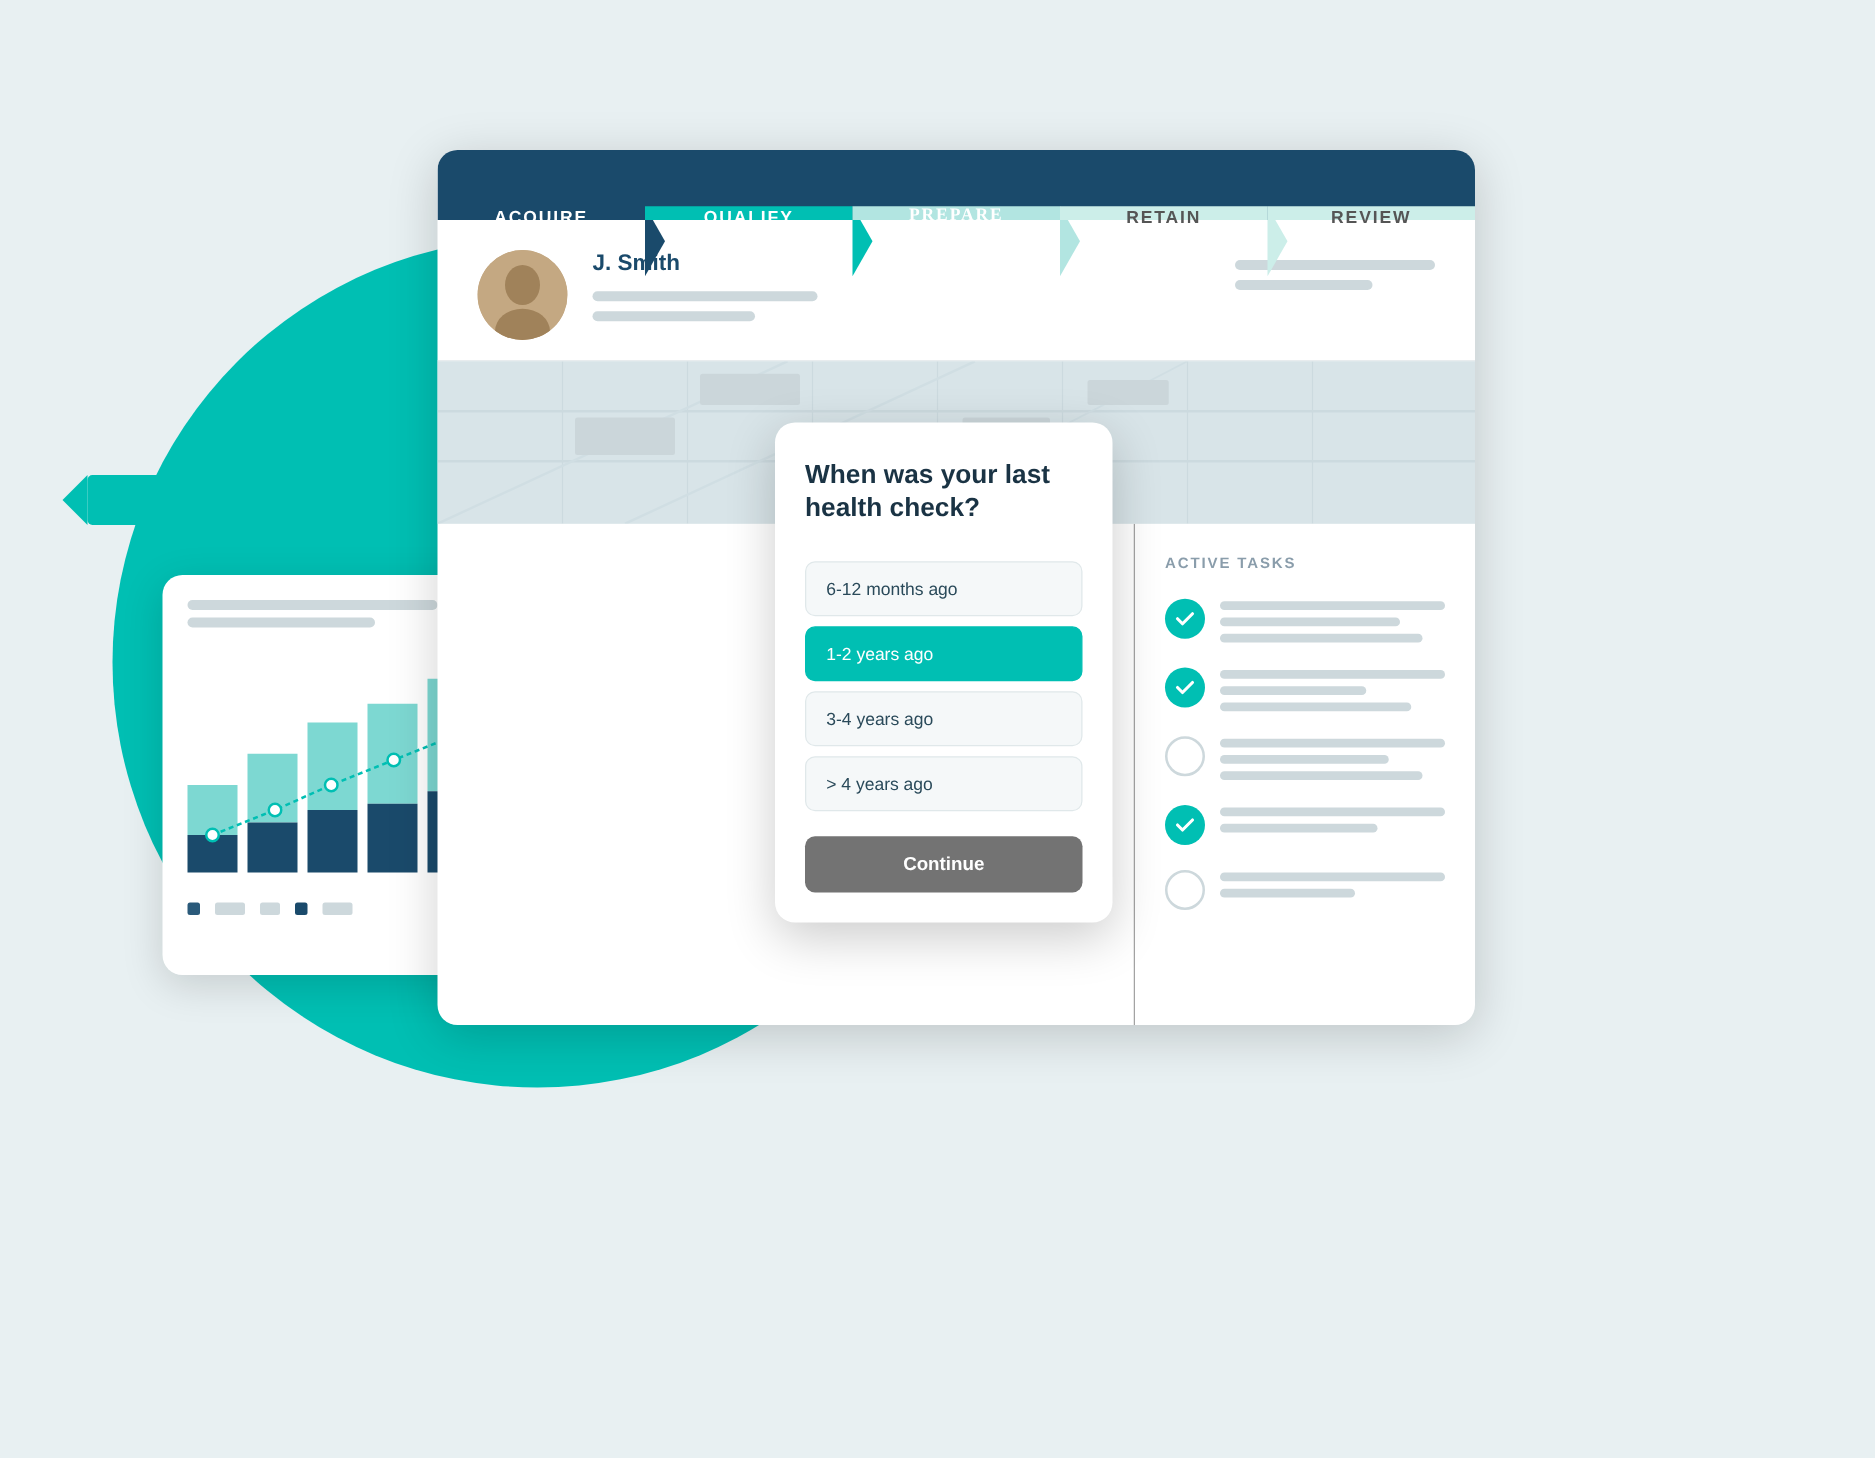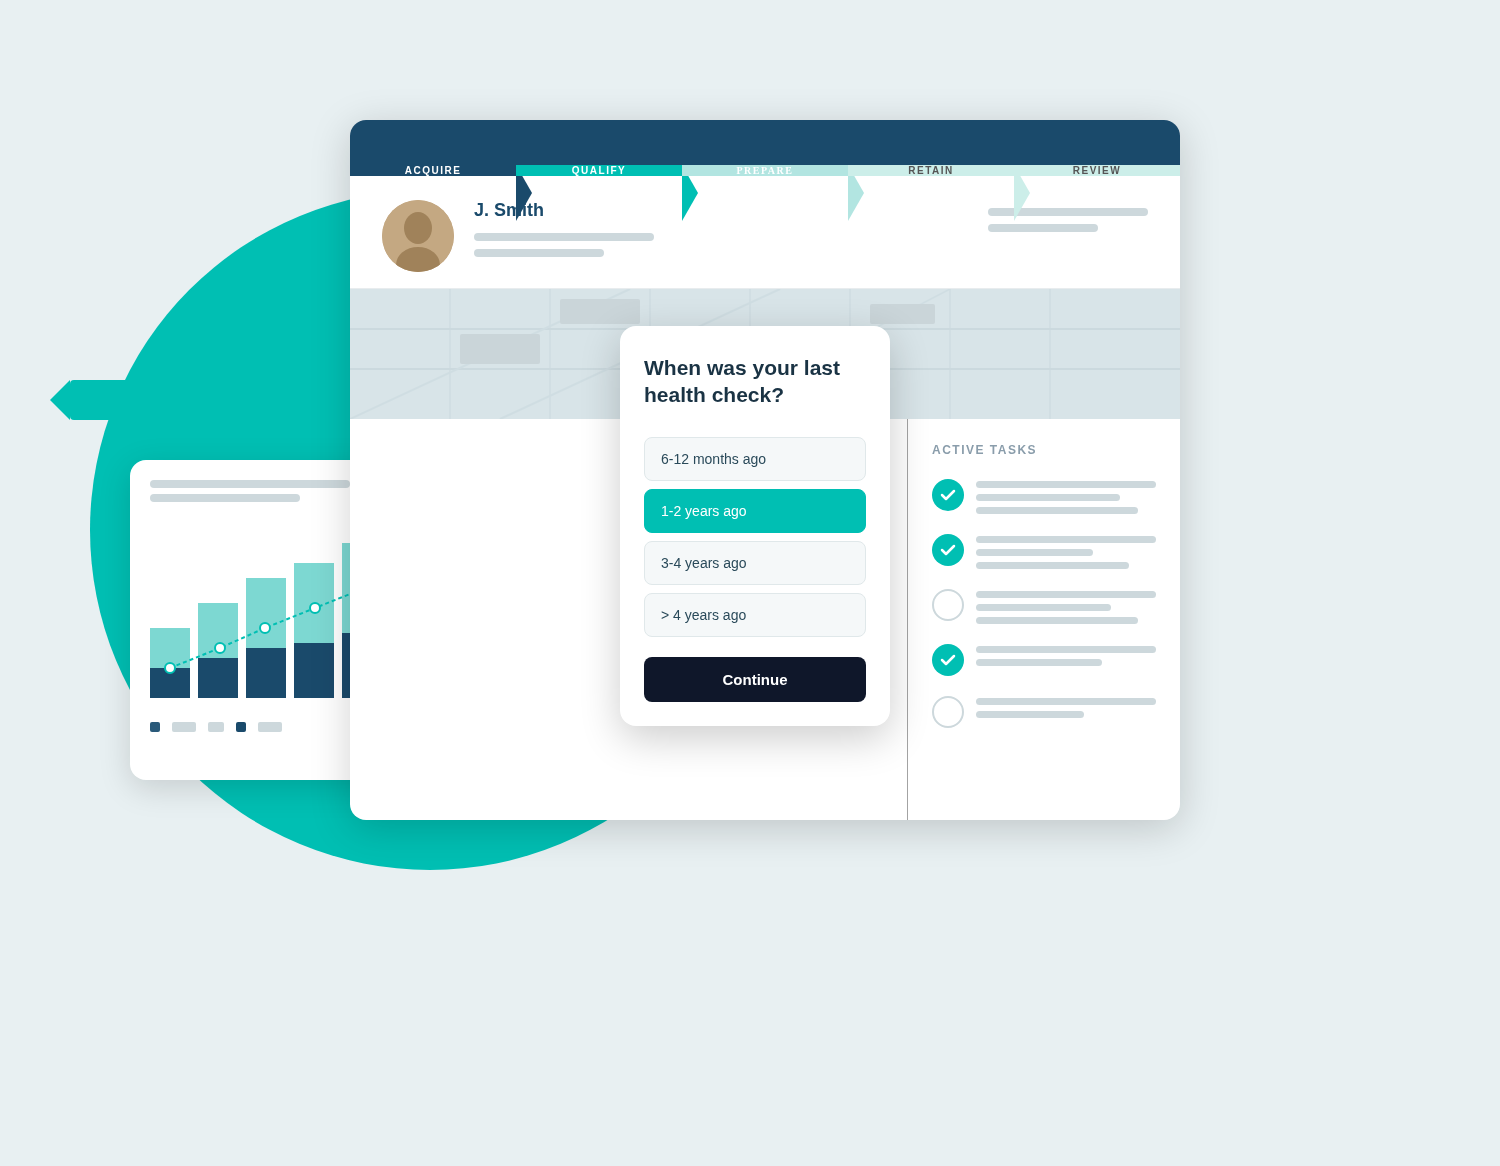--- a/index.html
+++ b/index.html
@@ -130,24 +130,24 @@
     
     .progress-nav {
       display: flex;
       height: 56px;
       background: #1a4a6b;
     }
 
     .nav-step {
       flex: 1;
       display: flex;
-      align-items: flex-end;
+      align-items: flex-start;
       justify-content: center;
       position: relative;
-      font-size: 10px;
+      font-size: 14px;
       font-weight: 700;
       letter-spacing: 1.5px;
       color: white;
       cursor: pointer;
       z-index: 1;
       margin-top: 45px;
     }
 
     .nav-step.active {
       background: #00bfb3;
@@ -285,21 +285,21 @@
 
     .option-item.selected {
       background: #00bfb3;
       color: white;
       border-color: #00bfb3;
     }
 
     .continue-btn {
       width: 100%;
       padding: 18px;
-      background: #0f172a;
+      background: #737373;
       color: white;
       border: none;
       border-radius: 8px;
       font-size: 17px;
       font-weight: 600;
       cursor: pointer;
       margin-top: 12px;
     }
 
     
@@ -360,21 +360,21 @@
       background: #cdd8dc;
     }
 
     
     .question-card {
       position: absolute;
       width: 270px;
       background: white;
       border-radius: 16px;
       box-shadow: 0 12px 40px rgba(0,0,0,0.20);
-      top: 326px;
+      top: 338px;
       left: 620px;
       padding: 28px 24px 24px;
     }
 
     .question-card .question-title {
       font-size: 21px;
     }
 
     .question-card .option-item {
       padding: 13px 16px;

